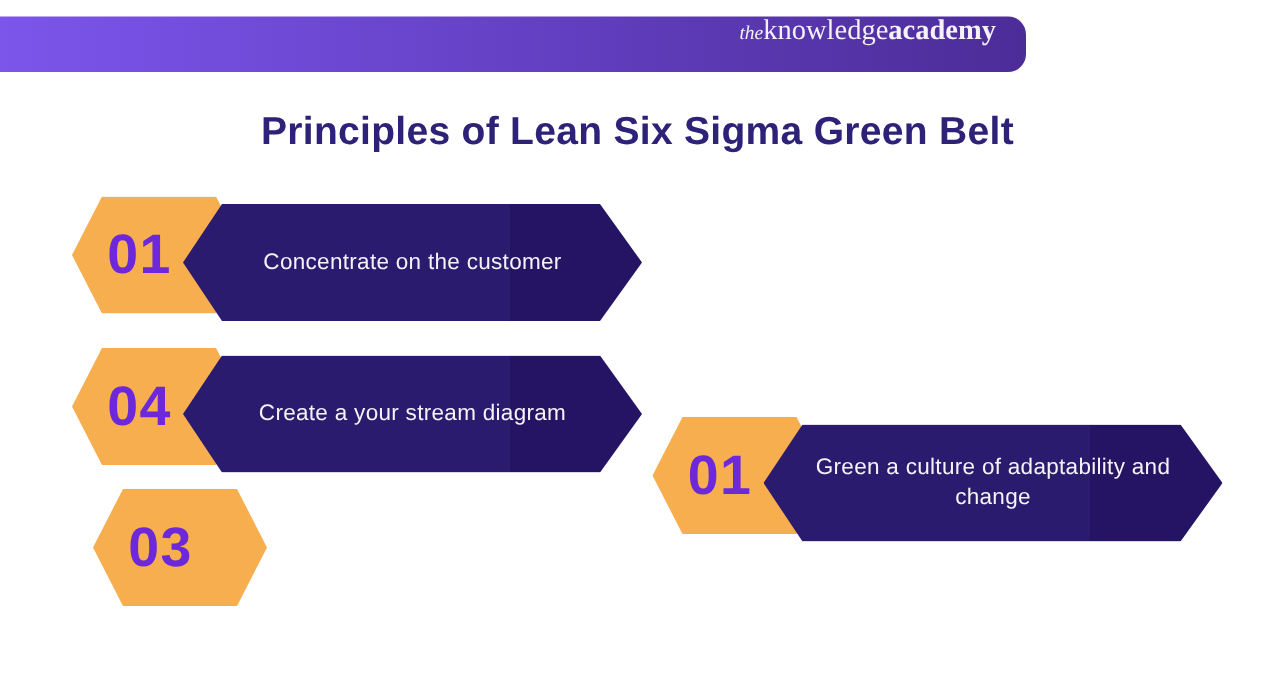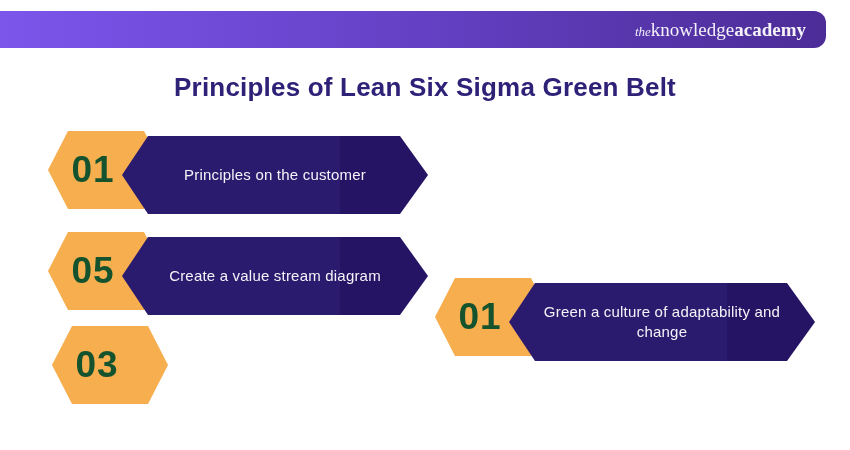--- a/index.html
+++ b/index.html
@@ -4,24 +4,24 @@
 <style>
   html,body{margin:0;padding:0;}
   body{
     width:850px;height:450px;position:relative;overflow:hidden;
     background:#ffffff;
     font-family:"Liberation Sans","DejaVu Sans",sans-serif;
   }
 
   
   .header-bar{
-    position:absolute;left:0;top:11px;width:826px;height:37px;
+    position:absolute;left:0;top:11px;width:684px;height:37px;
     background:linear-gradient(90deg,#7C55EB 0%,#6743C9 45%,#4C2C97 100%);
     border-radius:0 12px 12px 0;
-    display:flex;align-items:center;justify-content:flex-end;
+    display:flex;align-items:flex-start;justify-content:flex-end;
   }
   .logo{
     margin-right:20px;color:#F4F1F9;
     font-family:"Liberation Serif","DejaVu Serif",serif;
     font-size:19px;line-height:1;white-space:nowrap;
   }
   .logo .logo-the{font-style:italic;font-size:13px;}
   .logo .logo-knowledge{font-weight:normal;}
   .logo .logo-academy{font-weight:bold;}
 
@@ -30,31 +30,31 @@
     position:absolute;left:0;top:72px;width:850px;margin:0;
     text-align:center;
     font-size:26px;font-weight:bold;letter-spacing:.2px;
     color:#2E2178;
   }
 
   
   .item{position:absolute;width:382px;height:84px;}
   .item-1{left:48px;top:131px;}
   .item-2{left:48px;top:232px;}
-  .item-3{left:52px;top:326px;}
+  .item-3{left:62px;top:326px;}
   .item-4{left:435px;top:181px;}
   .item-5{left:435px;top:278px;}
 
   .num-badge{
     position:absolute;left:0;top:0;width:116px;height:78px;
     background:#F7AE4F;
     clip-path:polygon(20px 0,96px 0,100% 50%,96px 100%,20px 100%,0 50%);
     display:flex;align-items:center;justify-content:center;
     padding-right:26px;box-sizing:border-box;
-    color:#14532d;font-size:37px;font-weight:bold;letter-spacing:1px;
+    color:#6d28d9;font-size:37px;font-weight:bold;letter-spacing:1px;
     filter:drop-shadow(2px 4px 2px rgba(150,82,32,.45));
     z-index:1;
   }
   .banner{
     position:absolute;left:74px;top:5px;width:306px;height:78px;
     background:linear-gradient(90deg,
       #2B1B6E 0,
       #2B1B6E calc(100% - 88px),
       #241463 calc(100% - 88px),
       #241463 100%);
@@ -75,28 +75,28 @@
   <div class="logo">
     <span class="logo-the">the</span><span class="logo-knowledge">knowledge</span><span class="logo-academy">academy</span>
   </div>
 </div>
 
 <h1 class="page-title">Principles of Lean Six Sigma Green Belt</h1>
 
 <div class="item item-1">
   <div class="num-badge">01</div>
   <div class="banner">
-    <div class="banner-text">Principles on the customer</div>
+    <div class="banner-text">Concentrate on the customer</div>
   </div>
 </div>
 
 <div class="item item-2">
-  <div class="num-badge">05</div>
+  <div class="num-badge">04</div>
   <div class="banner">
-    <div class="banner-text">Create a value stream diagram</div>
+    <div class="banner-text">Create a your stream diagram</div>
   </div>
 </div>
 
 <div class="item item-3">
   <div class="num-badge">03</div>
 </div>
 
 <div class="item item-4">
 </div>
 

